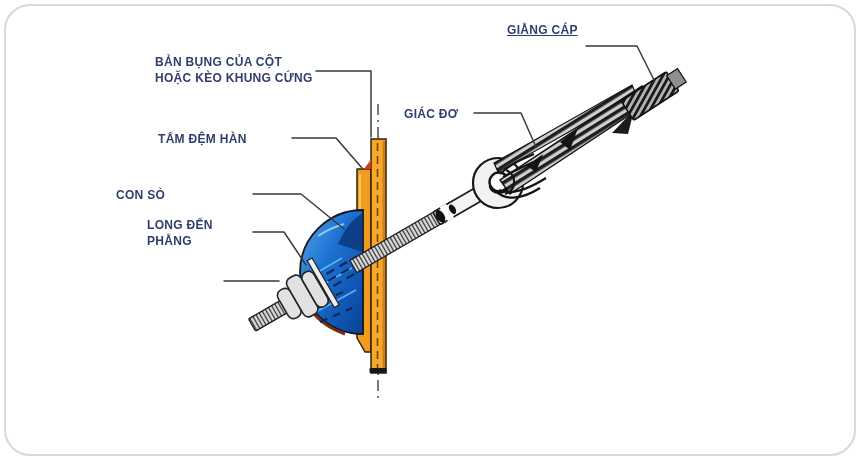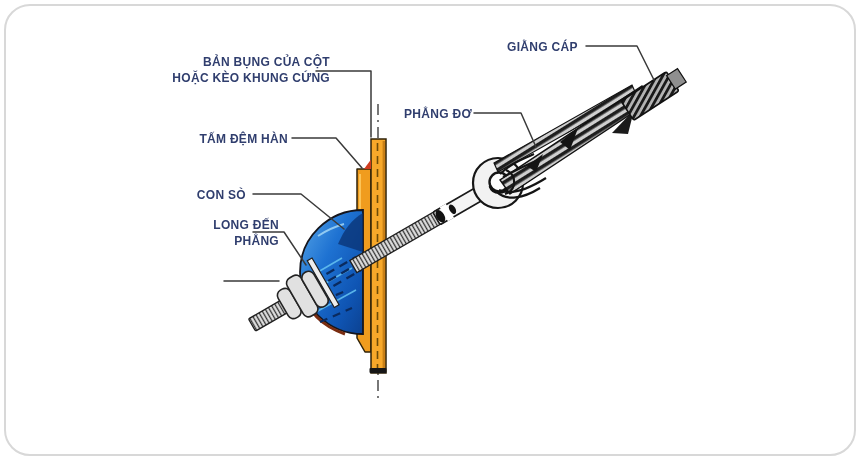--- a/index.html
+++ b/index.html
@@ -2,28 +2,28 @@
 <html style="--label-text: #303e6e; --plate-orange: #f7a82a; --pad-orange: #f09c1e; --shell-blue: #1e72d2; --weld-red: #cf3b1f; --leader: #3a3a3a; --card-border: #d8d8d8;"><head>
 <meta charset="utf-8">
 <style>
   html,body{margin:0;padding:0;width:860px;height:460px;background:#ffffff;overflow:hidden;}
   .stage{position:relative;width:860px;height:460px;font-family:"Liberation Sans",sans-serif;}
   .card{position:absolute;left:4px;top:4px;right:4px;bottom:4px;background:#ffffff;
         border:2px solid var(--card-border,#d8d8d8);border-radius:26px;}
   svg.diagram{position:absolute;left:0;top:0;}
   .lbl{position:absolute;font-size:12px;font-weight:700;line-height:16px;
        letter-spacing:.3px;color:var(--label-text,#303e6e);white-space:pre-line;}
-  .c{text-align:right;} .r{text-align:right;}
+  .c{text-align:left;} .r{text-align:left;}
   .lbl-ban-bung{left:155px;top:54px;width:175px;}
   .lbl-tam-dem{left:158px;top:131px;width:130px;}
   .lbl-con-so{left:116px;top:187px;width:130px;}
   .lbl-long-den{left:147px;top:217px;width:132px;}
   .lbl-dai-oc{left:124px;top:265px;width:132px;}
   .lbl-tang-do{left:404px;top:106px;width:90px;}
-  .lbl-giang-cap{left:507px;top:39px;width:100px;}
+  .lbl-giang-cap{left:507px;top:22px;width:100px;text-decoration:underline;}
 </style>
 </head>
 <body>
 
 <div class="stage">
   <div class="card"></div>
 
   <svg class="diagram" width="860" height="460" viewBox="0 0 860 460">
     <defs>
       <pattern id="threadHatch" patternUnits="userSpaceOnUse" width="3.6" height="16">
@@ -128,15 +128,15 @@
       <polyline points="586,46 637,46 654,80"></polyline>
     </g>
   </svg>
 
   <div class="lbl lbl-ban-bung c">BẢN BỤNG CỦA CỘT
 HOẶC KÈO KHUNG CỨNG</div>
   <div class="lbl lbl-tam-dem r">TẤM ĐỆM HÀN</div>
   <div class="lbl lbl-long-den c">LONG ĐẾN
 PHẲNG</div>
   <div class="lbl lbl-con-so r">CON SÒ</div>
-  <div class="lbl lbl-tang-do">PHẲNG ĐƠ</div>
+  <div class="lbl lbl-tang-do">GIÁC ĐƠ</div>
   <div class="lbl lbl-giang-cap">GIẰNG CÁP</div>
 </div>
 
 </body></html>

